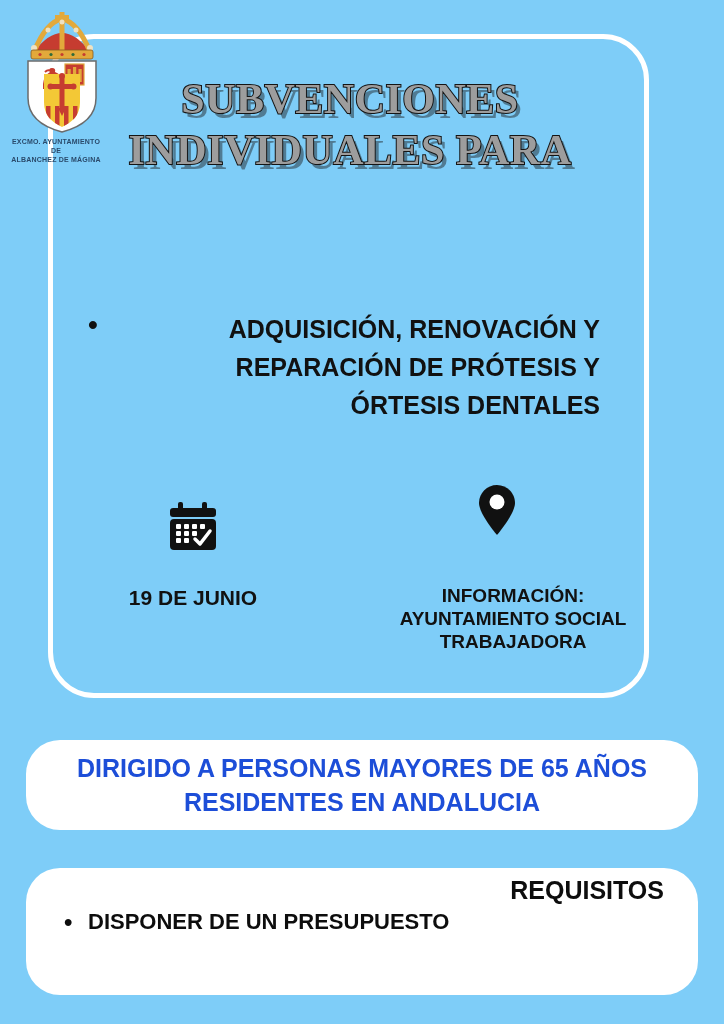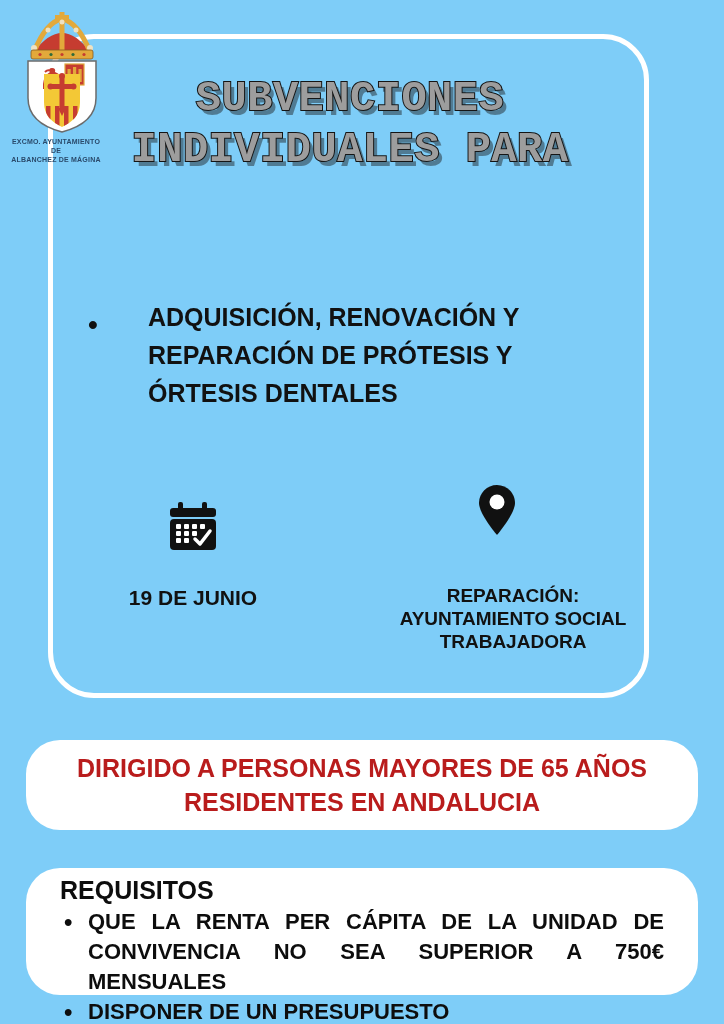--- a/index.html
+++ b/index.html
@@ -28,34 +28,34 @@
   .crest-caption {
     position: absolute; left: 8px; top: 137px; width: 96px;
     text-align: center; font-size: 7px; line-height: 9px;
     font-weight: bold; color: #2a4a6b; letter-spacing: 0.2px;
   }
 
   
   .title-block {
     position: absolute; left: 48px; top: 74px; width: 604px;
     text-align: center;
-    font-family: Liberation Mono, monospace;
+    font-family: Liberation Serif, serif;
     font-weight: bold;
     font-size: 42px; line-height: 51px;
     color: #9d9d9d;
     -webkit-text-stroke: 2px #141414;
     paint-order: stroke fill;
     text-shadow: 4px 5px 0 rgba(25,25,25,0.45);
     letter-spacing: 0.5px;
   }
 
   
   .benefit {
-    position: absolute; left: 148px; top: 298px; width: 452px;
-    text-align: left; font-size: 25px; line-height: 38px;
+    position: absolute; left: 148px; top: 310px; width: 452px;
+    text-align: right; font-size: 25px; line-height: 38px;
     font-weight: bold; color: #111111;
   }
   .benefit-dot {
     position: absolute; left: 88px; top: 306px;
     font-size: 28px; line-height: 38px; color: #111111; font-weight: bold;
   }
 
   
   .calendar-wrap { position: absolute; left: 170px; top: 502px; width: 46px; height: 50px; }
   .pin-wrap { position: absolute; left: 479px; top: 485px; width: 36px; height: 50px; }
@@ -71,32 +71,32 @@
     text-align: center; font-size: 19px; line-height: 23px;
     font-weight: bold; color: #111111;
   }
 
   
   .audience-box {
     position: absolute; left: 26px; top: 740px; width: 672px; height: 90px;
     background: #ffffff; border-radius: 34px;
     display: flex; flex-direction: column; justify-content: center;
     text-align: center; font-size: 25px; line-height: 34px;
-    font-weight: bold; color: #b91c1c;
+    font-weight: bold; color: #1d4ed8;
   }
 
   
   .req-box {
     position: absolute; left: 26px; top: 868px; width: 672px; height: 127px;
     background: #ffffff; border-radius: 34px;
     padding: 7px 34px 0 34px;
     color: #0d0d0d;
   }
   .req-title {
-    text-align: left; font-size: 25px; line-height: 30px; font-weight: bold;
+    text-align: right; font-size: 25px; line-height: 30px; font-weight: bold;
   }
   .req-list { list-style: none; margin-top: 2px; }
   .req-list li {
     position: relative; padding-left: 28px;
     font-size: 22px; line-height: 30px; font-weight: bold;
   }
   .req-list li.justified { text-align: justify; }
   .req-list li::before {
     content: "\2022";
     position: absolute; left: 4px; top: 0;
@@ -192,31 +192,30 @@
   <svg class="pin-wrap" viewBox="0 0 36 50">
     <path d="M18,0 C8,0 0,8 0,18 c0,11 18,32 18,32 s18,-21 18,-32 C36,8 28,0 18,0 z" fill="#111111"></path>
     <circle cx="18" cy="17" r="7.5" fill="#ffffff"></circle>
   </svg>
 
   <div class="date-block">
     <div>19 DE JUNIO</div>
   </div>
 
   <div class="info-block">
-    <div>REPARACIÓN:</div>
+    <div>INFORMACIÓN:</div>
     <div>AYUNTAMIENTO SOCIAL</div>
     <div>TRABAJADORA</div>
   </div>
 
   <div class="audience-box">
     <div>DIRIGIDO A PERSONAS MAYORES DE 65 AÑOS</div>
     <div>RESIDENTES EN ANDALUCIA</div>
   </div>
 
   <div class="req-box">
     <div class="req-title">REQUISITOS</div>
     <ul class="req-list">
-      <li class="justified">QUE LA RENTA PER CÁPITA DE LA UNIDAD DE CONVIVENCIA NO SEA SUPERIOR A 750€ MENSUALES</li>
       <li>DISPONER DE UN PRESUPUESTO</li>
     </ul>
   </div>
 
 </div>
 
 </body></html>

